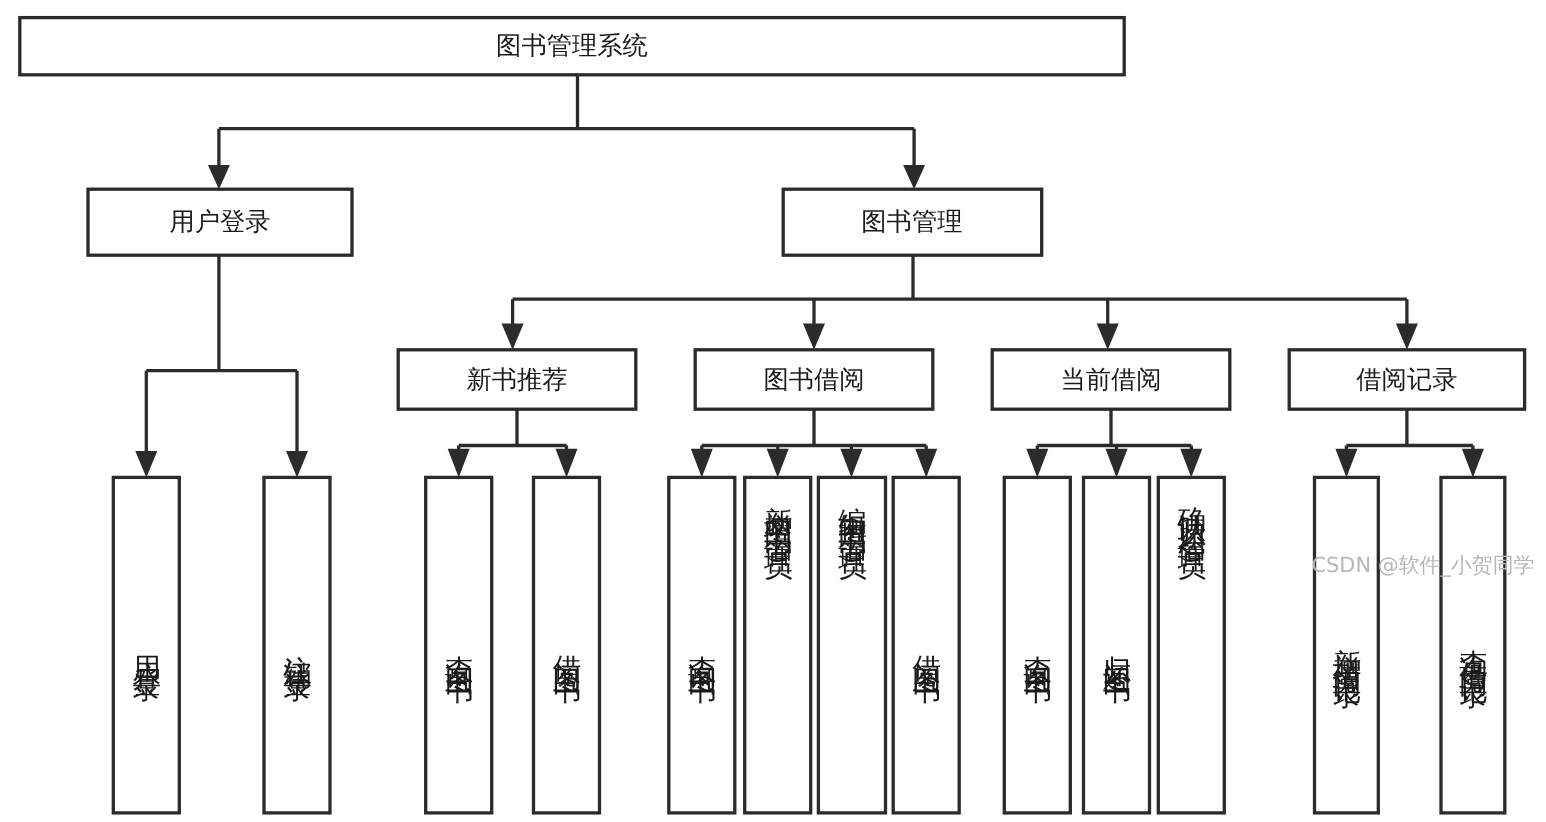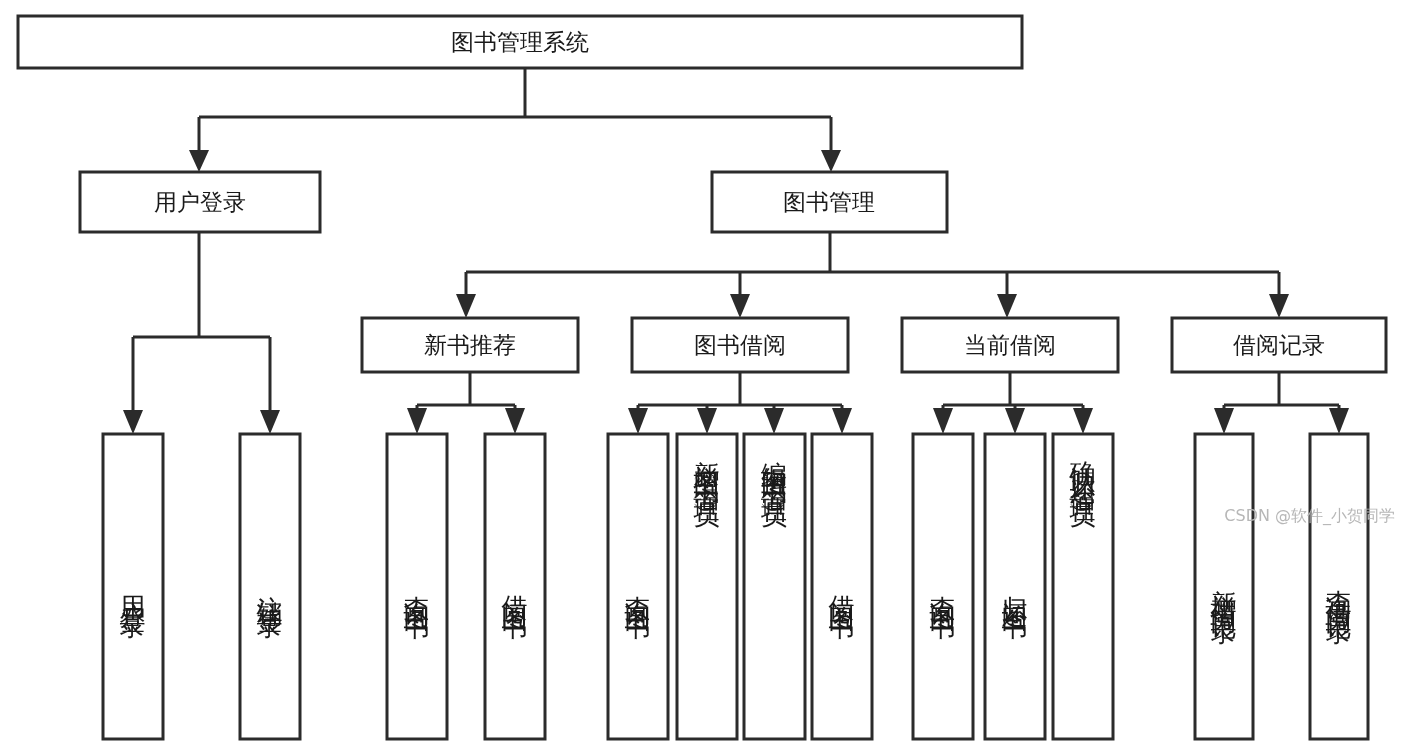--- a/index.html
+++ b/index.html
@@ -46,21 +46,21 @@
     font-size: 23px;
     fill: #1a1a1a;
     text-anchor: middle;
     dominant-baseline: middle;
   }
   .watermark {
     position: absolute;
     right: 10px;
     bottom: 4px;
     font-family: "DejaVu Sans", "Liberation Sans", sans-serif;
-    font-size: 16px;
+    font-size: 19px;
     color: #b7b7b7;
     white-space: nowrap;
     user-select: none;
   }
 </style>
 </head>
 <body>
 
 <div id="diagram-root">
 

